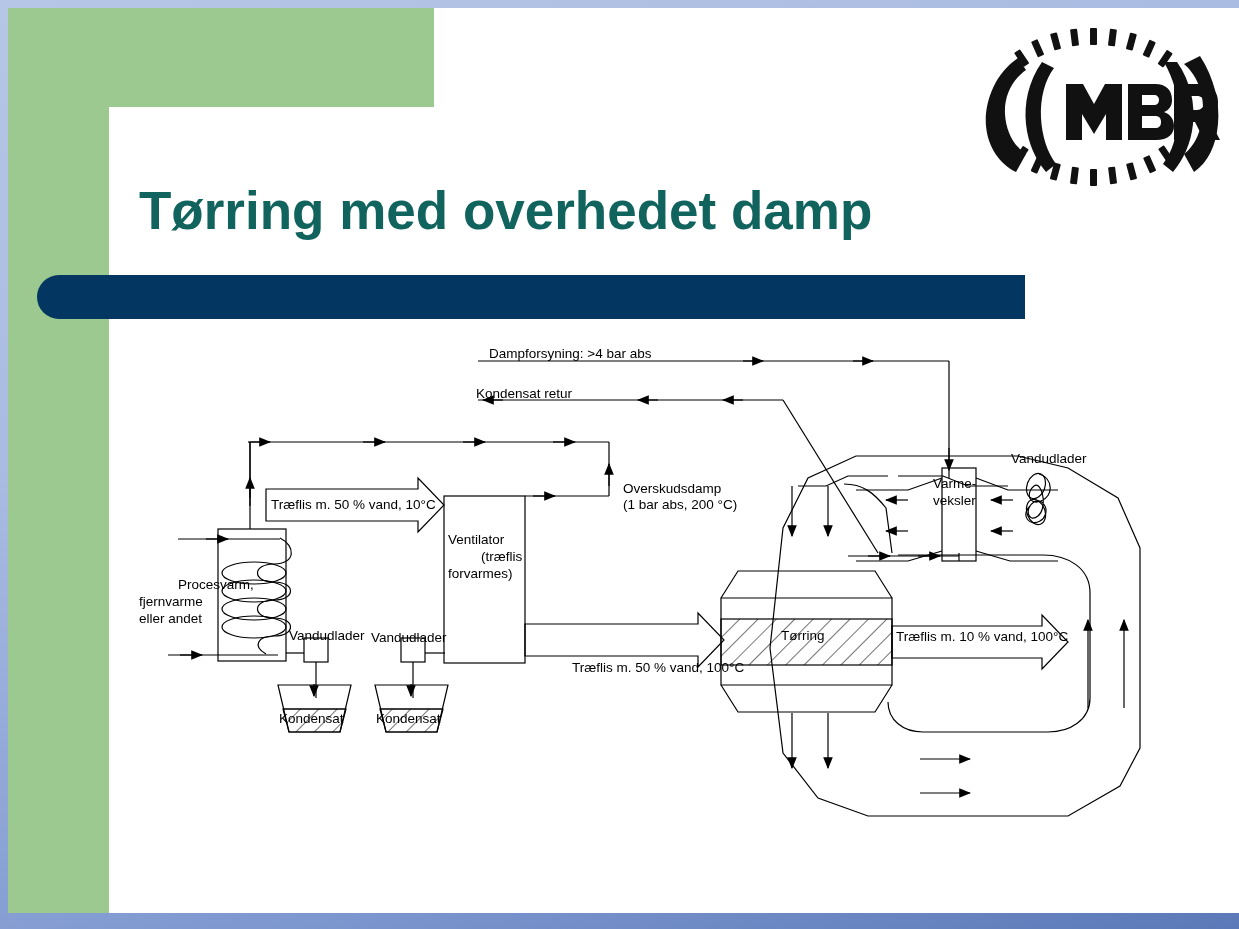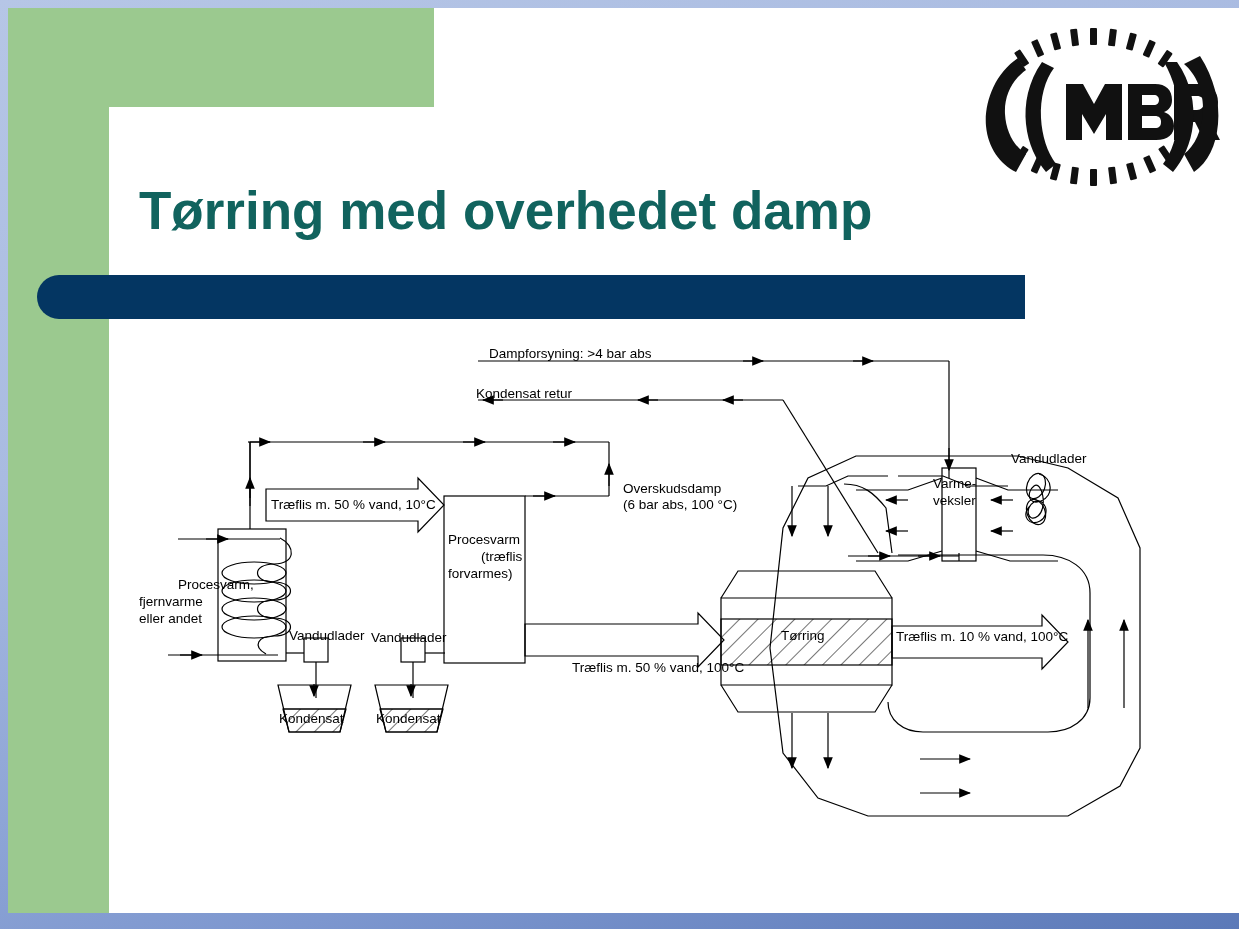--- a/index.html
+++ b/index.html
@@ -235,29 +235,29 @@
           <path d="M912,751 L962,751" marker-end="url(#ah)"></path>
           <path d="M912,785 L962,785" marker-end="url(#ah)"></path>
 
         </g>
       </svg>
 
       <div class="lbl" style="left:481px;top:338px;">Dampforsyning: &gt;4 bar abs</div>
       <div class="lbl" style="left:468px;top:378px;">Kondensat retur</div>
 
       <div class="lbl" style="left:615px;top:473px;">Overskudsdamp</div>
-      <div class="lbl" style="left:615px;top:489px;">(6 bar abs, 100 °C)</div>
+      <div class="lbl" style="left:615px;top:489px;">(1 bar abs, 200 °C)</div>
 
       <div class="lbl" style="left:131px;top:569px;margin-left:39px;">Procesvarm,</div>
       <div class="lbl" style="left:131px;top:586px;">fjernvarme</div>
       <div class="lbl" style="left:131px;top:603px;">eller andet</div>
 
       <div class="lbl" style="left:263px;top:489px;">Træflis m. 50 % vand, 10°C</div>
 
-      <div class="lbl" style="left:440px;top:524px;">Procesvarm</div>
+      <div class="lbl" style="left:440px;top:524px;">Ventilator</div>
       <div class="lbl" style="left:440px;top:541px;margin-left:33px;">(træflis</div>
       <div class="lbl" style="left:440px;top:558px;">forvarmes)</div>
 
       <div class="lbl" style="left:281px;top:620px;">Vandudlader</div>
       <div class="lbl" style="left:363px;top:622px;">Vandudlader</div>
 
       <div class="lbl" style="left:271px;top:703px;">Kondensat</div>
       <div class="lbl" style="left:368px;top:703px;">Kondensat</div>
 
       <div class="lbl" style="left:533px;top:652px;margin-left:31px;">Træflis m. 50 % vand, 100°C</div>

